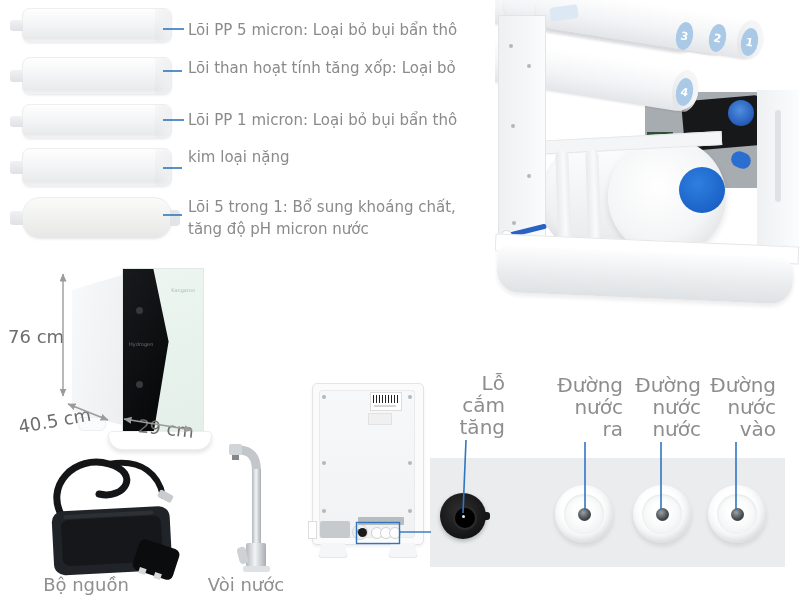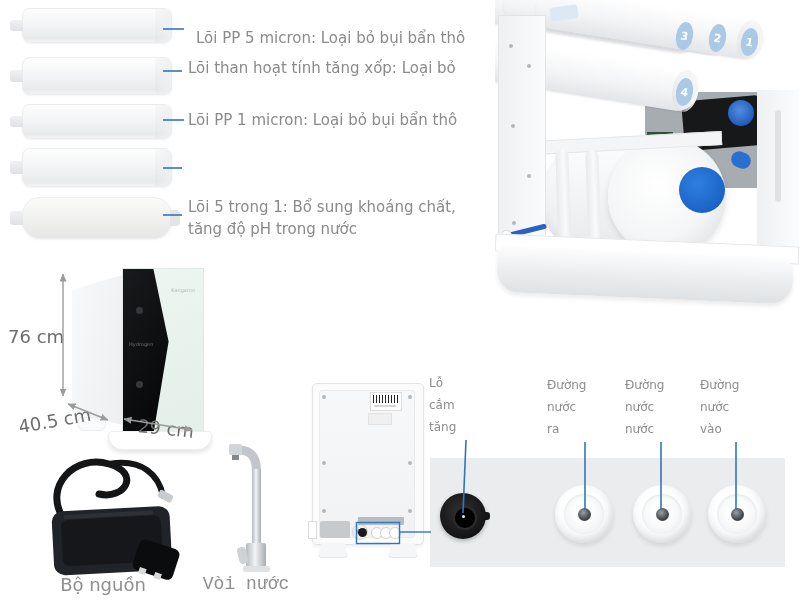--- a/index.html
+++ b/index.html
@@ -15,21 +15,21 @@
         background:linear-gradient(180deg,#f0f1f3,#dfe1e4);border-radius:3px 0 0 3px;}
   .cart::after{content:"";position:absolute;right:0;top:0;width:16px;height:100%;
         background:linear-gradient(90deg,rgba(0,0,0,.02),#eff0f2);border-radius:0 8px 8px 0;}
   .cart.inline5{border-radius:18px;background:linear-gradient(180deg,#fbfbfa 0%,#f1f2f0 50%,#e6e7e6 100%);}
   .cart.inline5::after{content:"";position:absolute;right:-9px;top:30%;width:10px;height:40%;
         background:#e3e4e6;border-radius:0 4px 4px 0;}
 
   .f-label{position:absolute;left:188px;color:#8a8a8a;font-size:15px;line-height:22px;white-space:nowrap;}
 
   
-  .port-label{position:absolute;width:76px;text-align:left;color:#8d8d8d;font-size:12px;line-height:22px;}
+  .port-label{position:absolute;width:76px;text-align:right;color:#8d8d8d;font-size:20px;line-height:22px;}
 
   .dim-label{position:absolute;color:#6d6d6d;font-size:18px;white-space:nowrap;}
 
   .acc-label{position:absolute;width:120px;text-align:center;color:#8f8f8f;font-size:18px;}
 
   
   #machine{position:absolute;left:495px;top:0;width:305px;height:310px;overflow:hidden;}
   .tube{position:absolute;width:230px;height:40px;border-radius:21px;
         background:linear-gradient(180deg,#ffffff 0%,#f3f4f6 55%,#e3e5e8 100%);
         box-shadow:0 1px 2px rgba(0,0,0,.08);transform-origin:100% 50%;transform:rotate(9deg);}
@@ -67,34 +67,35 @@
 <body>
 
 <div id="stage">
 
   <div class="cart" style="top:8px;height:33px;"></div>
   <div class="cart" style="top:57px;height:36px;"></div>
   <div class="cart" style="top:104px;height:33px;"></div>
   <div class="cart" style="top:148px;height:37px;"></div>
   <div class="cart inline5" style="top:197px;height:40px;"></div>
 
-  <div class="f-label" style="top:27px;margin-left:8px;">
+  <div class="f-label" style="top:19px;">
     <div>Lõi PP 5 micron: Loại bỏ bụi bẩn thô</div>
   </div>
   <div class="f-label" style="top:57px;">
     <div>Lõi than hoạt tính tăng xốp: Loại bỏ</div>
   </div>
   <div class="f-label" style="top:109px;">
     <div>Lõi PP 1 micron: Loại bỏ bụi bẩn thô</div>
   </div>
   <div class="f-label" style="top:146px;">
+    <div>kim loại nặng</div>
   </div>
   <div class="f-label" style="top:196px;">
     <div>Lõi 5 trong 1: Bổ sung khoáng chất,</div>
-    <div>tăng độ pH trong nước</div>
+    <div>tăng độ pH micron nước</div>
   </div>
 
   <div id="machine">
 
     <div class="abs" style="left:150px;top:92px;width:112px;height:96px;background:#a7acb0;"></div>
     <div class="abs" style="left:152px;top:132px;width:26px;height:52px;background:#2e4d3a;"></div>
     <div class="abs" style="left:188px;top:98px;width:82px;height:50px;background:#17181a;border-radius:10px;transform:rotate(-5deg);"></div>
     <div class="abs" style="left:233px;top:100px;width:26px;height:26px;border-radius:50%;background:radial-gradient(circle at 45% 40%,#4f8fe0,#2257b5 75%);"></div>
 
     <div class="tube" style="left:-27px;top:16px;"></div>
@@ -161,39 +162,39 @@
       <rect x="28" y="60" width="118" height="64" rx="11" fill="#202327"></rect>
       <rect x="37" y="69" width="100" height="46" rx="7" fill="#15171a"></rect>
       <rect x="40" y="64" width="90" height="4" rx="2" fill="#2d3136"></rect>
     </g>
     <g transform="rotate(18 132 112)">
       <rect x="110" y="96" width="42" height="32" rx="6" fill="#0b0c0d"></rect>
       <rect x="118" y="124" width="7" height="6" fill="#d8d9da"></rect>
       <rect x="134" y="124" width="7" height="6" fill="#d8d9da"></rect>
     </g>
   </svg>
-  <div class="acc-label" style="left:43px;top:574px;">Bộ nguồn</div>
+  <div class="acc-label" style="left:26px;top:574px;">Bộ nguồn</div>
 
   <svg class="abs" style="left:220px;top:435px;" width="72" height="140" viewBox="0 0 72 140">
     <defs>
       <linearGradient id="chrome" x1="0" y1="0" x2="1" y2="0">
         <stop offset="0" stop-color="#b4b8bc"></stop>
           <stop offset="0.45" stop-color="#f2f4f6"></stop>
           <stop offset="1" stop-color="#a9adb1"></stop>
       </linearGradient>
     </defs>
     <path d="M 36.5,36 Q 36.5,15 19,15" fill="none" stroke="#c3c6ca" stroke-width="9"></path>
     <rect x="9" y="9" width="13" height="11" rx="2" fill="#d2d5d8"></rect>
     <rect x="12" y="20" width="7" height="5" fill="#85888b"></rect>
     <rect x="32" y="34" width="9" height="76" fill="url(#chrome)"></rect>
     <rect x="26" y="108" width="20" height="25" rx="2" fill="url(#chrome)"></rect>
     <rect x="18" y="112" width="9" height="17" rx="4" transform="rotate(-14 22 120)" fill="#cfd2d5"></rect>
     <rect x="23" y="131" width="27" height="6" rx="2" fill="#dfe2e4"></rect>
   </svg>
-  <div class="acc-label" style="left:186px;top:574px;font-family:Liberation Mono, monospace;">Vòi nước</div>
+  <div class="acc-label" style="left:186px;top:574px;">Vòi nước</div>
 
   <div id="rear">
     <div class="rear-body"></div>
     <div class="rear-face"></div>
     <div class="screw" style="left:10px;top:12px;"></div>
       <div class="screw" style="left:96px;top:12px;"></div>
     <div class="screw" style="left:10px;top:78px;"></div>
       <div class="screw" style="left:96px;top:78px;"></div>
     <div class="screw" style="left:10px;top:126px;"></div>
       <div class="screw" style="left:96px;top:126px;"></div>

